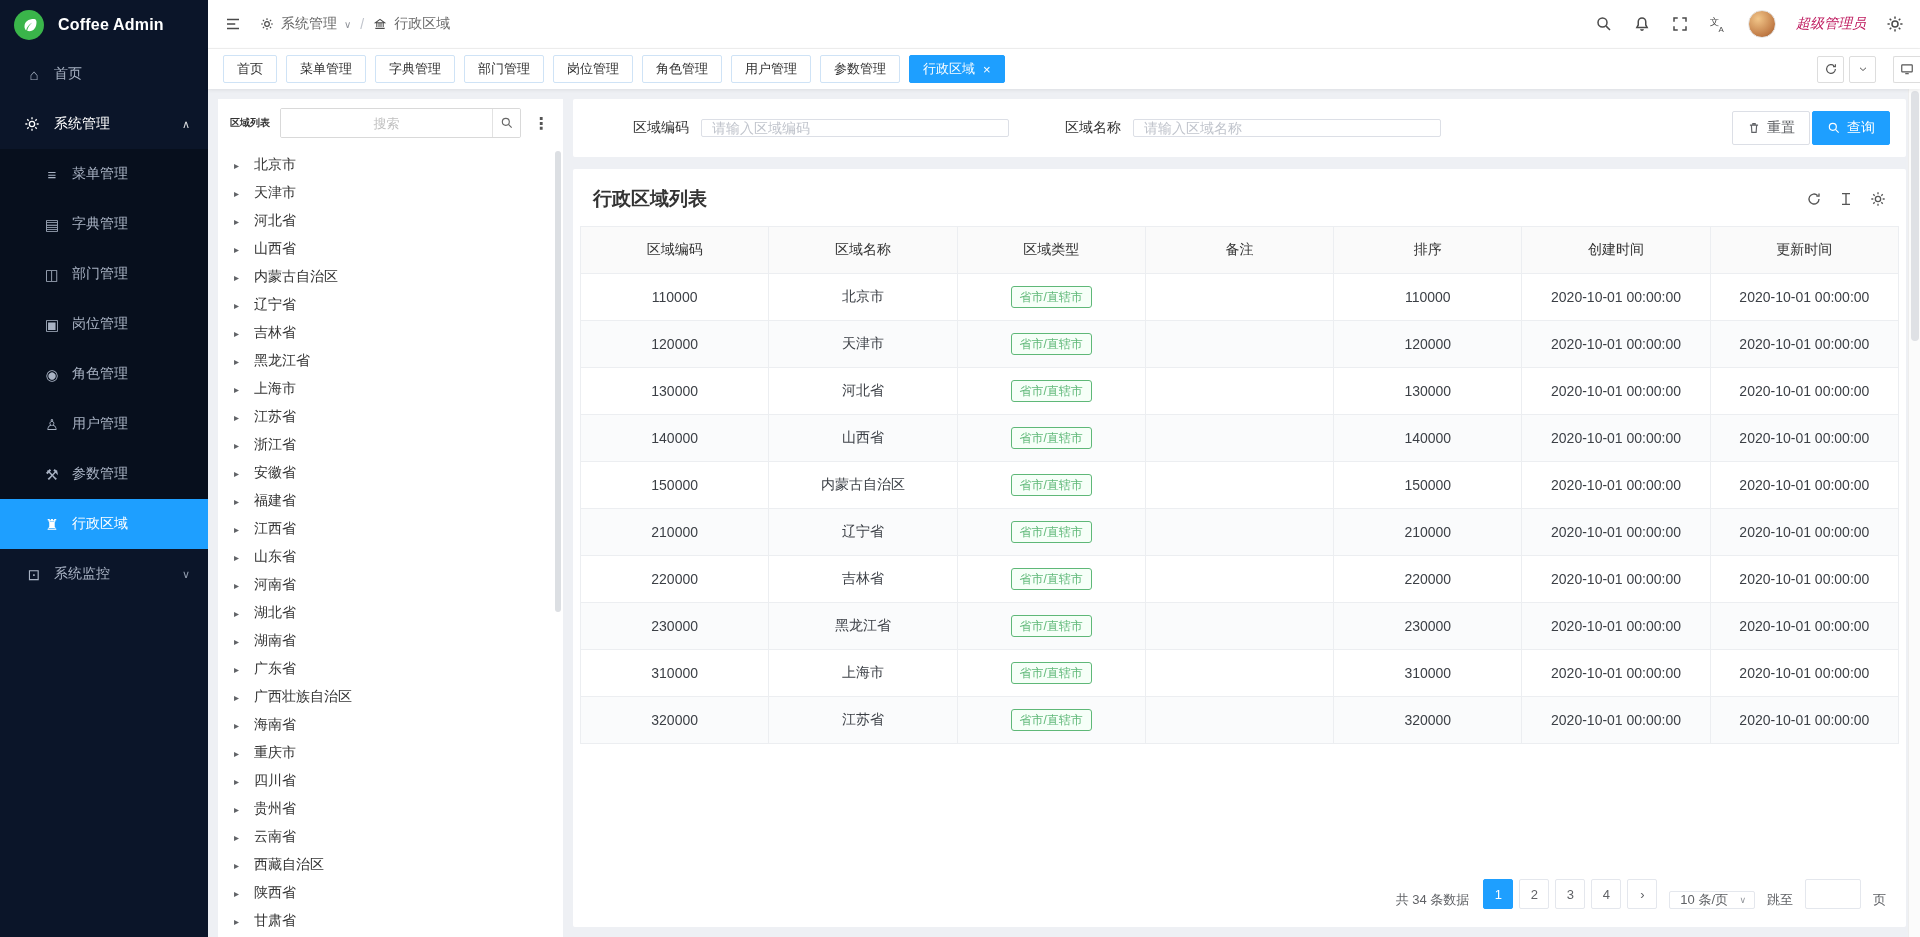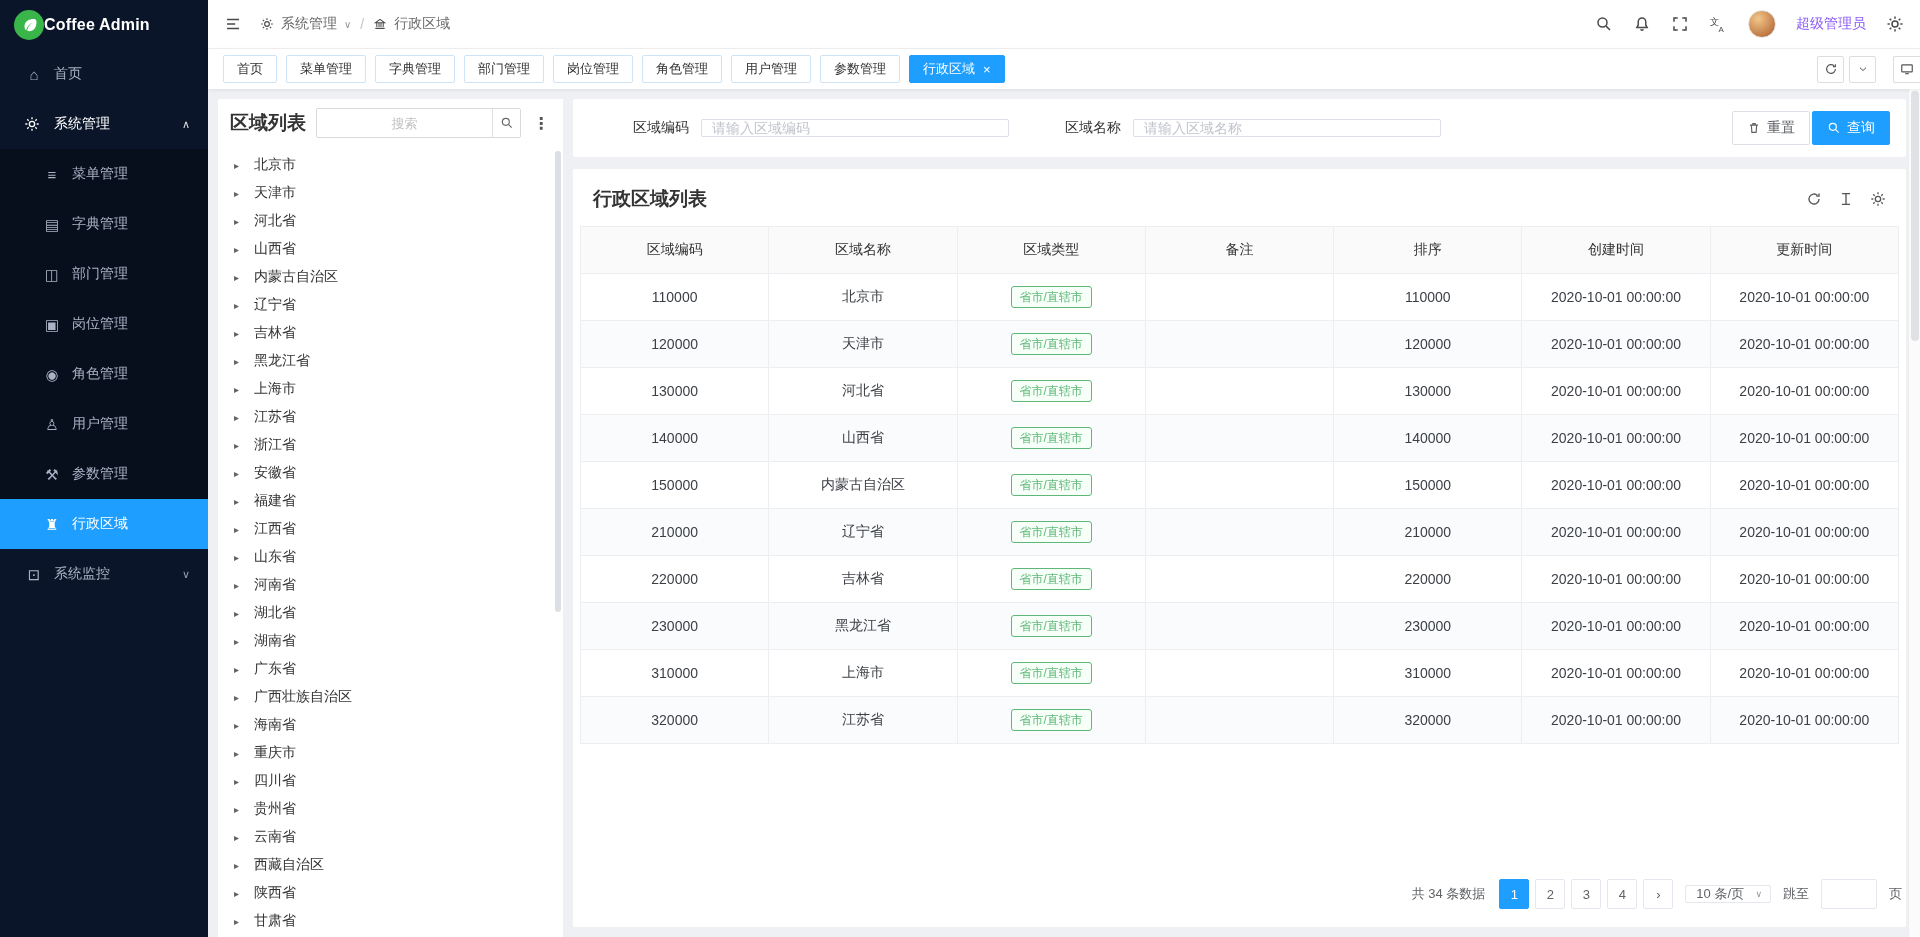--- a/index.html
+++ b/index.html
@@ -3,21 +3,21 @@
 <meta charset="utf-8">
 <style>
   * { box-sizing: border-box; }
   html, body { margin: 0; width: 1920px; height: 937px; overflow: hidden;
     font-family: "Liberation Sans", "DejaVu Sans", sans-serif; font-size: 14px; color:#333; }
   .app { display: flex; width: 1920px; height: 937px; background:#eef0f4; position:relative; }
   svg { display:block; }
 
   
   .sidebar { width: 208px; background: #0b1529; color:#a9b3c4; flex-shrink:0; display:flex; flex-direction:column; }
-  .logo { height: 49px; display:flex; align-items:center; padding:0 14px; gap:0; }
+  .logo { height: 49px; display:flex; align-items:center; padding:0 14px; gap:14px; }
   .logo-mark { width:30px; height:30px; border-radius:50%; background:#3ab54a; display:flex; align-items:center; justify-content:center; flex-shrink:0; }
   .logo-text { color:#fff; font-weight:bold; font-size:16px; letter-spacing:.2px; white-space:nowrap; }
   .menu { flex:1; overflow:hidden; }
   .menu-item { display:flex; align-items:center; height:50px; padding:0 18px 0 24px; cursor:pointer; font-size:14px; color:#a9b3c4; }
   .menu-item .mi-icon { width:20px; margin-right:10px; text-align:center; font-size:15px; line-height:1; }
   .menu-item.parent-open { color:#fff; }
   .submenu { background: rgba(0,0,0,.28); }
   .submenu .menu-item { padding-left: 42px; }
   .submenu .menu-item.active { background:#1e9fff; color:#fff; }
   .chev { margin-left:auto; font-size:11px; opacity:.85; }
@@ -25,38 +25,38 @@
   
   .main { flex:1; display:flex; flex-direction:column; min-width:0; }
 
   .topbar { height:49px; background:#fff; display:flex; align-items:center; padding:0 16px; border-bottom:1px solid #f0f0f0; flex-shrink:0; }
   .topbar .ic { color:#4a4a4a; }
   .crumb { display:flex; align-items:center; gap:7px; margin-left:18px; color:#6b6b6b; font-size:14px; }
   .crumb .sep { color:#c0c4cc; margin:0 2px; }
   .crumb .mini-caret { font-size:10px; color:#909399; }
   .topbar-right { margin-left:auto; display:flex; align-items:center; gap:20px; }
   .avatar { width:28px; height:28px; border-radius:50%; background: radial-gradient(circle at 35% 30%, #f2c689, #c07a45 70%, #8a5430); border:1px solid #e6e6e6; }
-  .user-name { font-size:14px; color:#8b5cf6; }
+  .user-name { font-size:14px; color:#be185d;font-style:italic; }
 
   .tabbar { height:40px; background:#fff; display:flex; align-items:center; padding:0 0 0 15px; box-shadow:0 1px 4px rgba(0,0,0,.08); position:relative; z-index:2; flex-shrink:0; }
   .tabs { display:flex; align-items:center; gap:9px; flex:1; }
   .tab { height:28px; display:flex; align-items:center; padding:0 13px; border:1px solid #cfe3f6; background:#fff; color:#333; font-size:13px; border-radius:2px; cursor:pointer; white-space:nowrap; }
   .tab.active { background:#1e9fff; border-color:#1e9fff; color:#fff; }
   .tab-close { display:none; margin-left:8px; font-size:13px; line-height:1; }
   .tab.closable .tab-close { display:inline; }
   .tab-controls { display:flex; align-items:center; gap:5px; margin-left:10px; }
   .ctl-box { width:27px; height:27px; border:1px solid #ddd; border-radius:2px; background:#fff; display:flex; align-items:center; justify-content:center; color:#555; cursor:pointer; }
   .ctl-box.edge { margin-left:12px; border-right:none; border-radius:2px 0 0 2px; }
 
   .content { flex:1; display:flex; gap:10px; padding:10px 14px 0 10px; min-height:0; }
 
   
   .tree-panel { width:345px; background:#fff; flex-shrink:0; display:flex; flex-direction:column; position:relative; overflow:hidden; }
   .tree-head { display:flex; align-items:center; padding:9px 12px; gap:10px; }
-  .tree-title { font-size:19px; font-weight:bold; color:#333; white-space:nowrap; }
+  .tree-title { font-size:10px; font-weight:bold; color:#333; white-space:nowrap; }
   .tree-search { flex:1; display:flex; align-items:center; height:30px; border:1px solid #d9d9d9; border-radius:2px; overflow:hidden; background:#fff; }
   .tree-search input { flex:1; border:none; outline:none; height:100%; padding:0 8px; font-size:13px; min-width:0; font-family:inherit;text-align:center; }
   .tree-search input::placeholder { color:#bfbfbf; }
   .tree-search .search-btn { width:28px; height:100%; border:none; border-left:1px solid #e2e2e2; background:#fff; display:flex; align-items:center; justify-content:center; color:#666; cursor:pointer; }
   .tree-dots { color:#555; font-size:16px; font-weight:bold; cursor:pointer; padding:0 2px; }
   .tree-list { flex:1; overflow:hidden; padding:4px 0; }
   .tree-item { height:28px; display:flex; align-items:center; padding:0 10px 0 16px; cursor:pointer; color:#333; font-size:14px; }
   .tree-item .caret { width:14px; color:#606266; font-size:10px; margin-right:6px; }
   .tree-scroll-thumb { position:absolute; right:2px; top:52px; width:6px; height:55%; background:#dcdfe3; border-radius:3px; }
 
@@ -79,21 +79,21 @@
   .card-tools .tool { cursor:pointer; }
 
   .grid-wrap { padding:0 7px; }
   table.grid { width:100%; border-collapse:collapse; table-layout:fixed; }
   .grid th, .grid td { border:1px solid #eceef1; height:47px; text-align:center; font-size:14px; padding:0 8px; overflow:hidden; white-space:nowrap; }
   .grid th { background:#fafafa; color:#333; font-weight:normal; }
   .grid td { color:#3b3f45; }
   .grid tbody tr:nth-child(even) td { background:#fafbfc; }
   .badge { display:inline-block; border:1px solid #5fb878; color:#5fb878; background:#f6fff8; font-size:12px; padding:3px 8px; border-radius:3px; line-height:1.2; }
 
-  .pagination { margin-top:auto; display:flex; align-items:center; justify-content:flex-end; gap:6px; padding:16px 4px 18px; color:#606266; font-size:13px; }
+  .pagination { margin-top:auto; display:flex; align-items:flex-end; justify-content:flex-end; gap:6px; padding:16px 20px 18px; color:#606266; font-size:13px; }
   .pg-total { margin-right:8px; }
   .pages { display:flex; gap:6px; }
   .pg { min-width:30px; height:30px; border:1px solid #e4e7ed; background:#fff; color:#606266; border-radius:2px; font-size:13px; cursor:pointer; font-family:inherit; }
   .pg.active { background:#1e9fff; border-color:#1e9fff; color:#fff; }
   .page-size { position:relative; height:18px; border:1px solid #e4e7ed; border-radius:2px; display:flex; align-items:center; padding:0 26px 0 10px; margin:0 6px; cursor:pointer; background:#fff; }
   .page-size .ps-caret { position:absolute; right:8px; font-size:9px; color:#909399; }
   .jump-input { width:56px; height:30px; border:1px solid #e4e7ed; border-radius:2px; margin:0 6px; outline:none; padding:0 8px; font-family:inherit; }
 
   
   .page-scrollbar { position:absolute; right:0; top:89px; bottom:0; width:12px; background:#fbfbfb; border-left:1px solid #ededed; }

